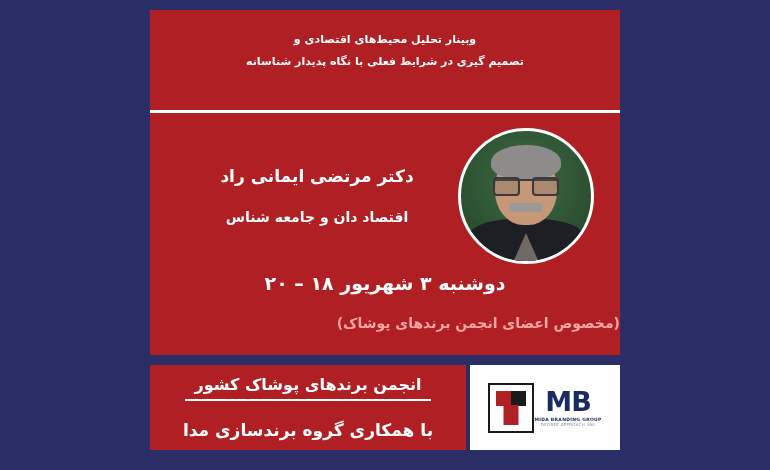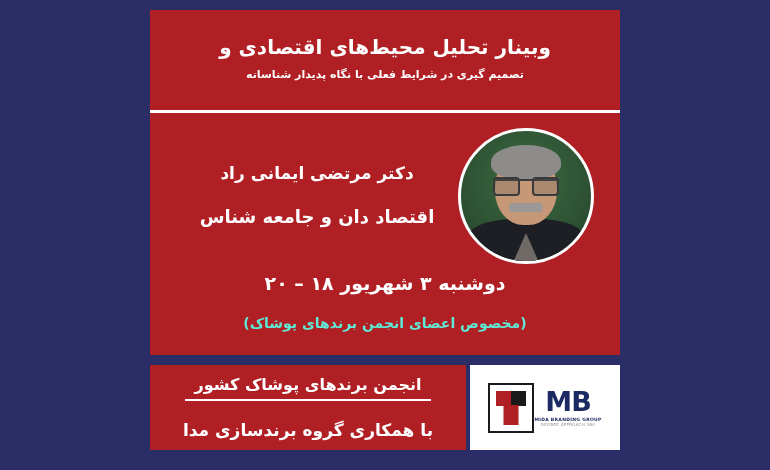--- a/index.html
+++ b/index.html
@@ -26,21 +26,21 @@
     height: 345px;
     background: #b01f24;
     box-sizing: border-box;
   }
   .card-header {
     padding: 22px 18px 12px 18px;
     text-align: center;
     color: #ffffff;
   }
   .card-header .line1 {
-    font-size: 20px;
+    font-size: 11px;
     font-weight: bold;
     line-height: 1.5;
     letter-spacing: 0px;
   }
   .card-header .line2 {
     font-size: 11px;
     font-weight: bold;
     line-height: 1.6;
     margin-top: 4px;
   }
@@ -150,43 +150,42 @@
     text-align: center;
     color: #ffffff;
     padding-right: 0;
   }
   .speaker-name {
     font-size: 17px;
     font-weight: bold;
     line-height: 1.6;
   }
   .speaker-title {
-    font-size: 18px;
+    font-size: 14px;
     font-weight: bold;
     margin-top: 16px;
     line-height: 1.6;
   }
   .datetime {
     position: absolute;
     top: 262px;
     left: 0;
     width: 470px;
     text-align: center;
     color: #ffffff;
     font-size: 19px;
     font-weight: bold;
     letter-spacing: 1px;
   }
   .note {
     position: absolute;
     top: 305px;
     left: 0;
     width: 470px;
-    text-align: center;
-    color: #5eead4;
+    color: #fca5a5;
     font-size: 14px;
     font-weight: bold;
   }
   
   .bottom {
     position: absolute;
     left: 150px;
     top: 365px;
     width: 470px;
     height: 85px;

